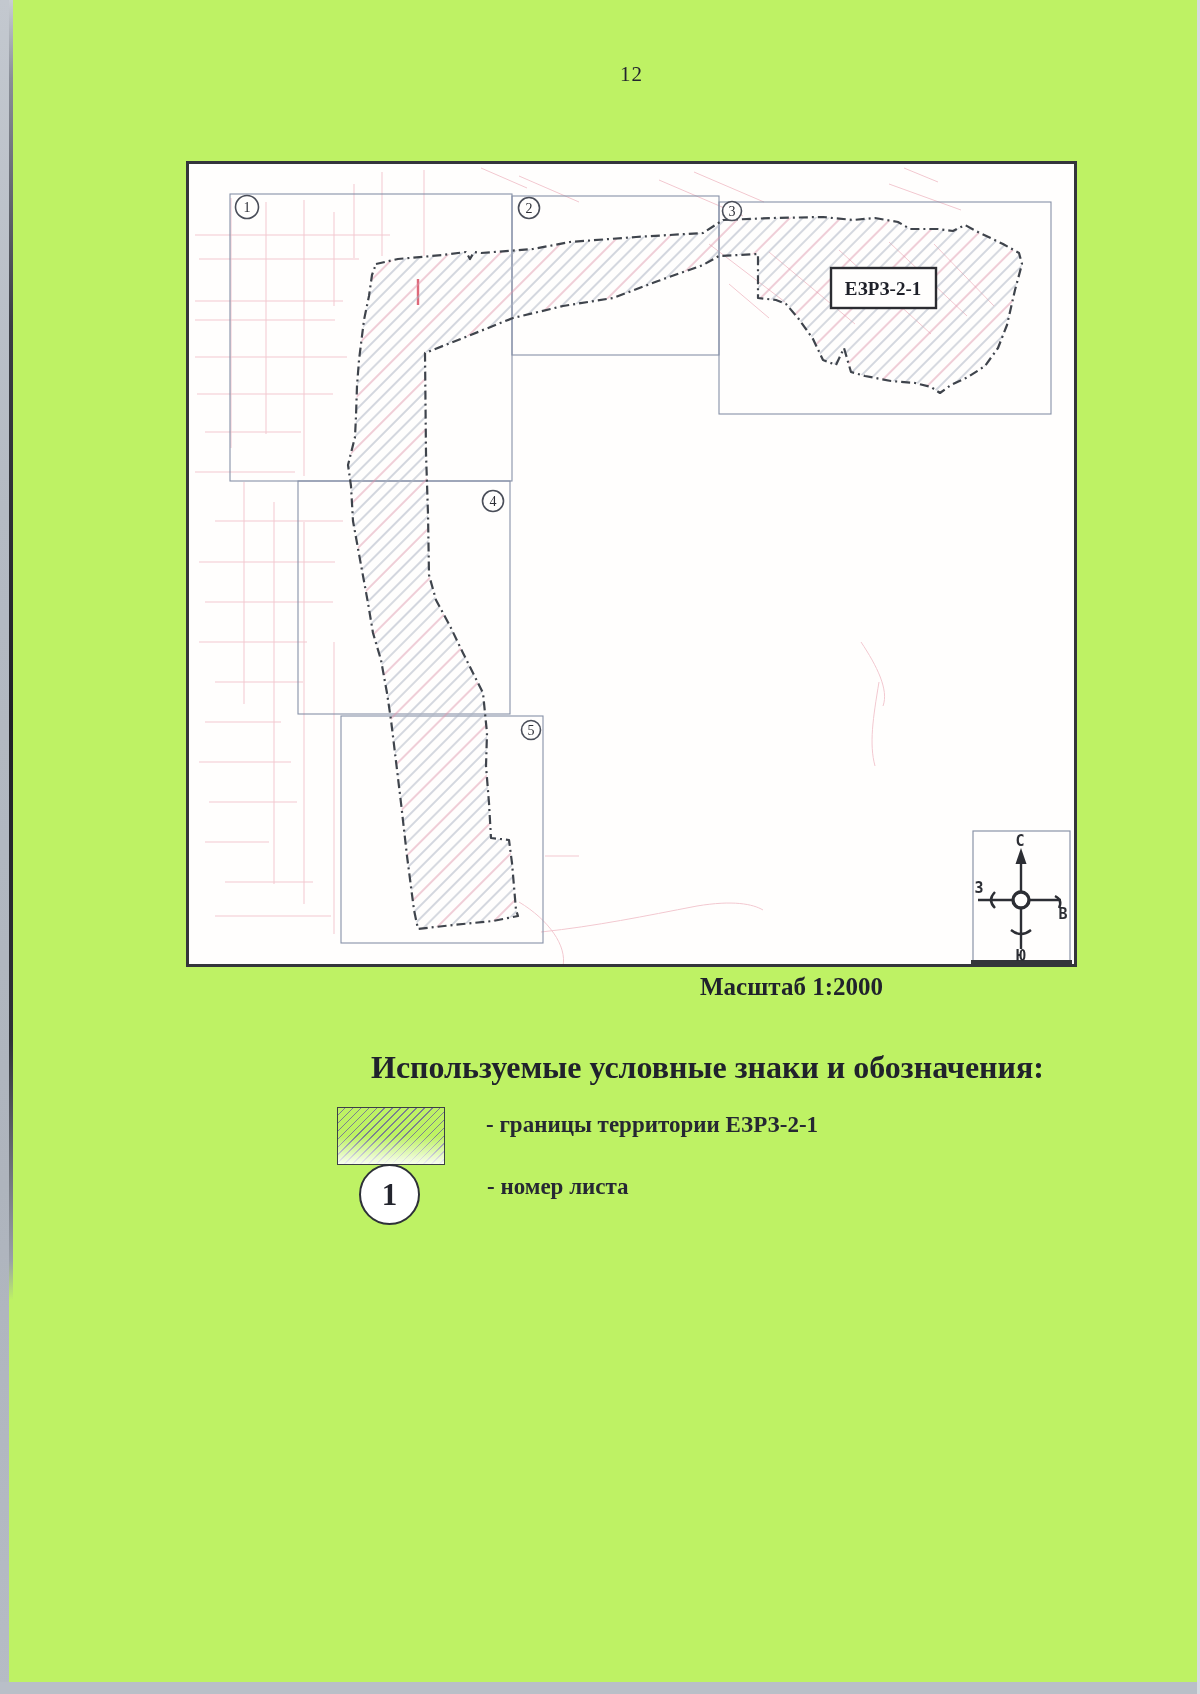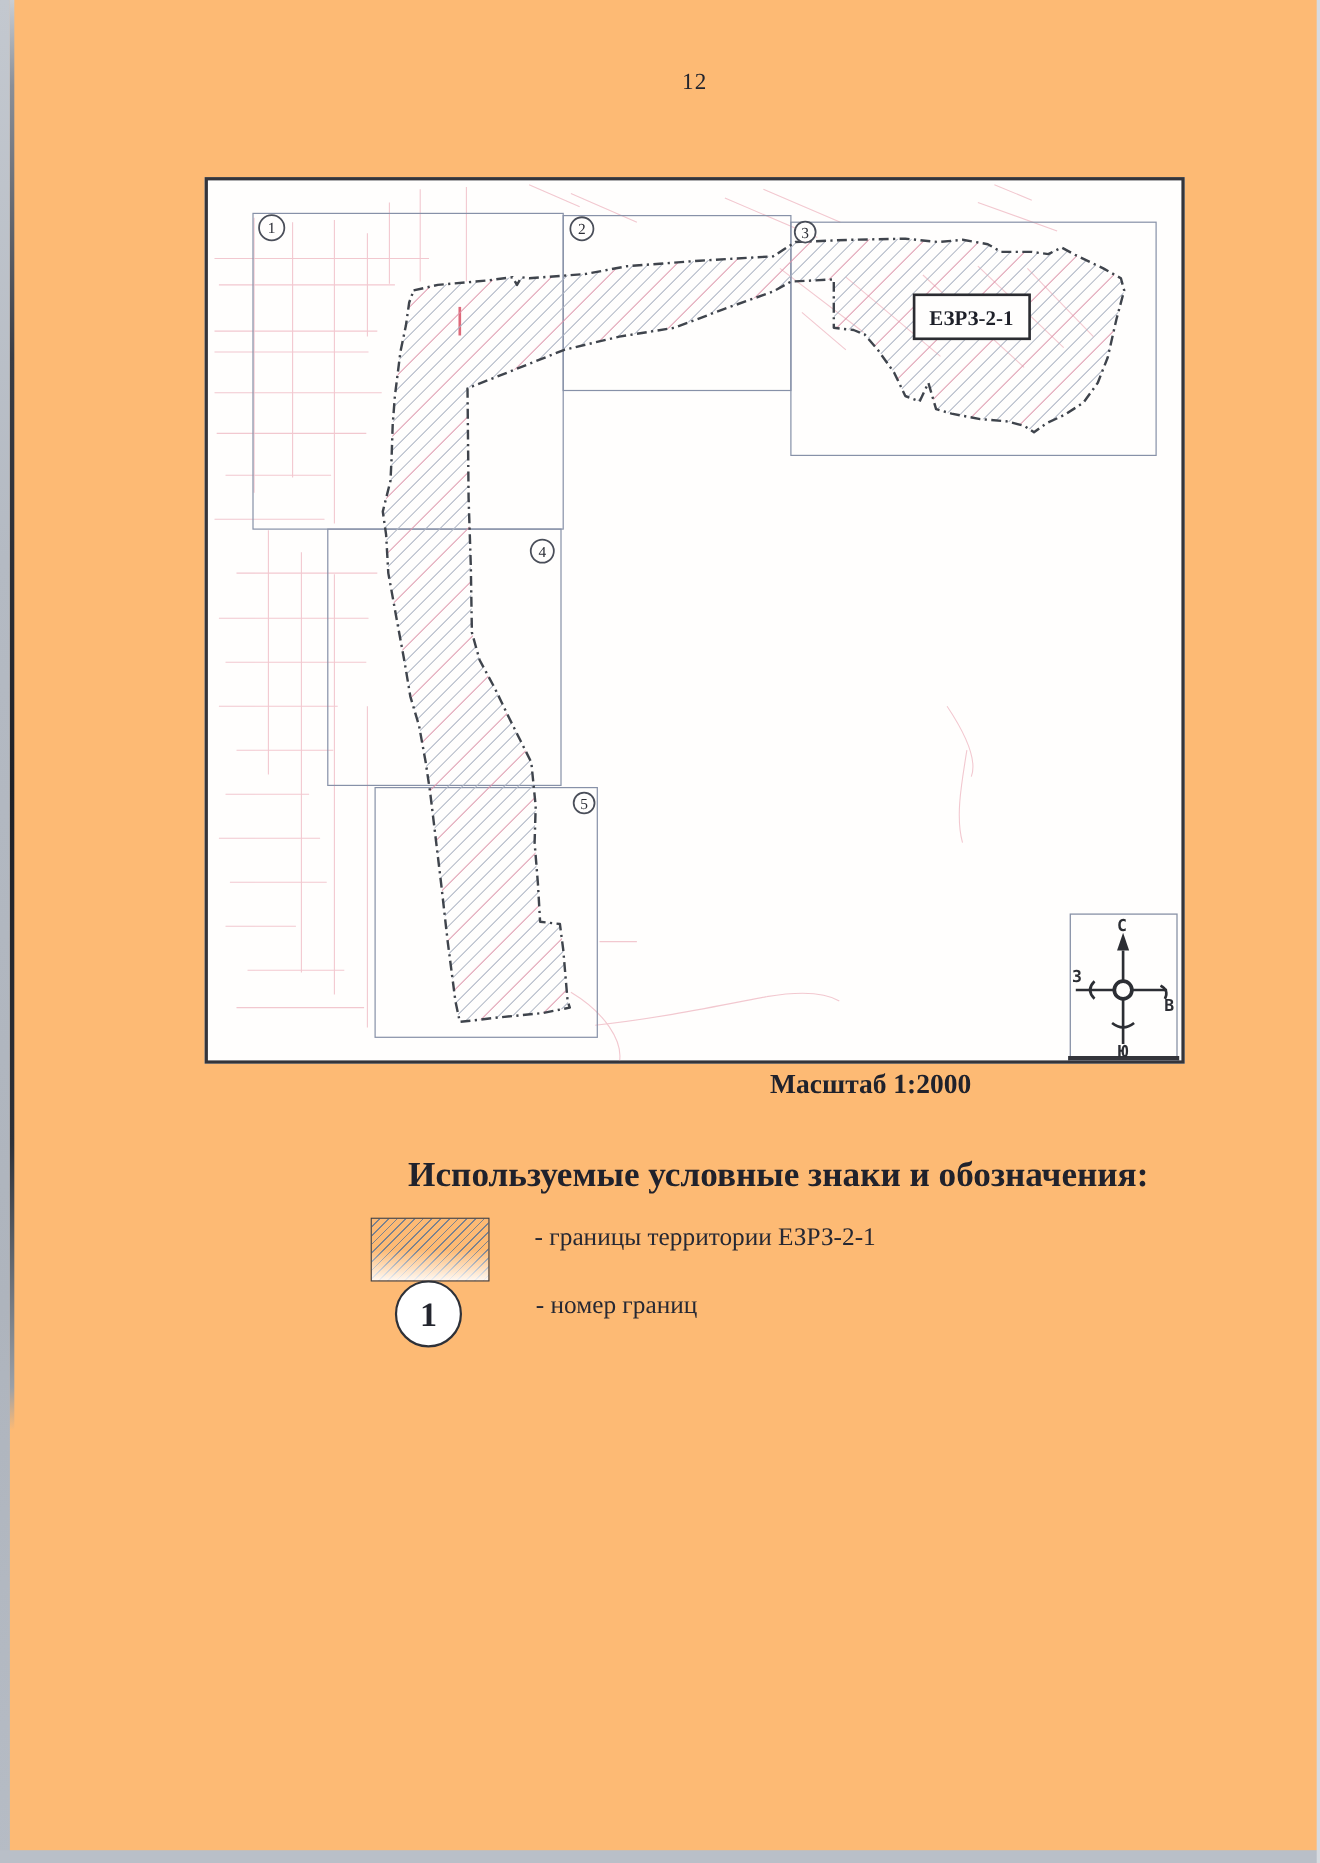--- a/index.html
+++ b/index.html
@@ -1,16 +1,16 @@
 <!DOCTYPE html>
 <html><head>
 <meta charset="utf-8">
 <style>
   html,body{margin:0;padding:0;background:#ffffff;}
-  .page{position:relative;width:1200px;height:1694px;background:#fdba74;overflow:hidden;
+  .page{position:relative;width:1200px;height:1694px;background:#bef264;overflow:hidden;
         font-family:"Liberation Serif", serif;color:#23252e;}
   
   .scan-left{position:absolute;left:0;top:0;width:9px;height:1694px;
              background:linear-gradient(180deg,#c3c8cf 0%,#b4bac3 30%,#aeb4bd 70%,#b6bcc5 100%);}
   .scan-left-line{position:absolute;left:9px;top:0;width:4px;height:1300px;
              background:linear-gradient(180deg,#c9ced4 0%,#8a8f98 6%,#3a3d45 25%,#1f2127 55%,#2e3138 80%,#9aa0a8 97%,rgba(182,188,197,0) 100%);}
   .scan-bottom{position:absolute;left:0;top:1682px;width:1200px;height:12px;background:#b9bfc8;}
   .scan-right{position:absolute;right:0;top:0;width:3px;height:1694px;background:#d7dbe0;}
 
   .page-number{position:absolute;left:186px;top:62px;width:891px;text-align:center;
@@ -27,21 +27,21 @@
   .scale-label{position:absolute;left:700px;top:973px;width:365px;text-align:left;
                font-size:25px;font-weight:bold;color:#20222c;}
 
   .legend-heading{position:absolute;left:371px;top:1049px;font-size:32px;font-weight:bold;color:#20222c;}
 
   .legend-swatch{position:absolute;left:337px;top:1107px;width:106px;height:56px;
       border:1.5px solid #3c3f46;
       background:
         linear-gradient(180deg, rgba(255,255,255,0) 50%, rgba(255,255,255,.9) 100%),
         repeating-linear-gradient(135deg, rgba(0,0,0,0) 0px, rgba(0,0,0,0) 4.5px, #7a8290 4.5px, #7a8290 5.6px);}
-  .legend-item-label{position:absolute;font-size:23px;color:#262833;}
+  .legend-item-label{position:absolute;font-size:23px;color:#262833;font-weight:bold;}
   .legend-item-1{left:486px;top:1112px;}
   .legend-item-2{left:487px;top:1174px;}
   .legend-circle{position:absolute;left:359px;top:1164px;width:57px;height:57px;border-radius:50%;
       border:2.5px solid #2e3138;background:#fff;display:flex;align-items:center;justify-content:center;
       font-size:31px;font-weight:600;color:#23252e;}
 </style>
 </head>
 <body>
 
 <div class="page">
@@ -189,15 +189,15 @@
   <div class="scale-label">Масштаб 1:2000</div>
 
   <div class="legend-heading">Используемые условные знаки и обозначения:</div>
 
   <div class="legend-swatch"></div>
   <div class="legend-item-label legend-item-1">- границы территории ЕЗРЗ-2-1</div>
 
   <div class="legend-circle">
     <span>1</span>
   </div>
-  <div class="legend-item-label legend-item-2">- номер границ</div>
+  <div class="legend-item-label legend-item-2">- номер листа</div>
 
 </div>
 
 </body></html>

